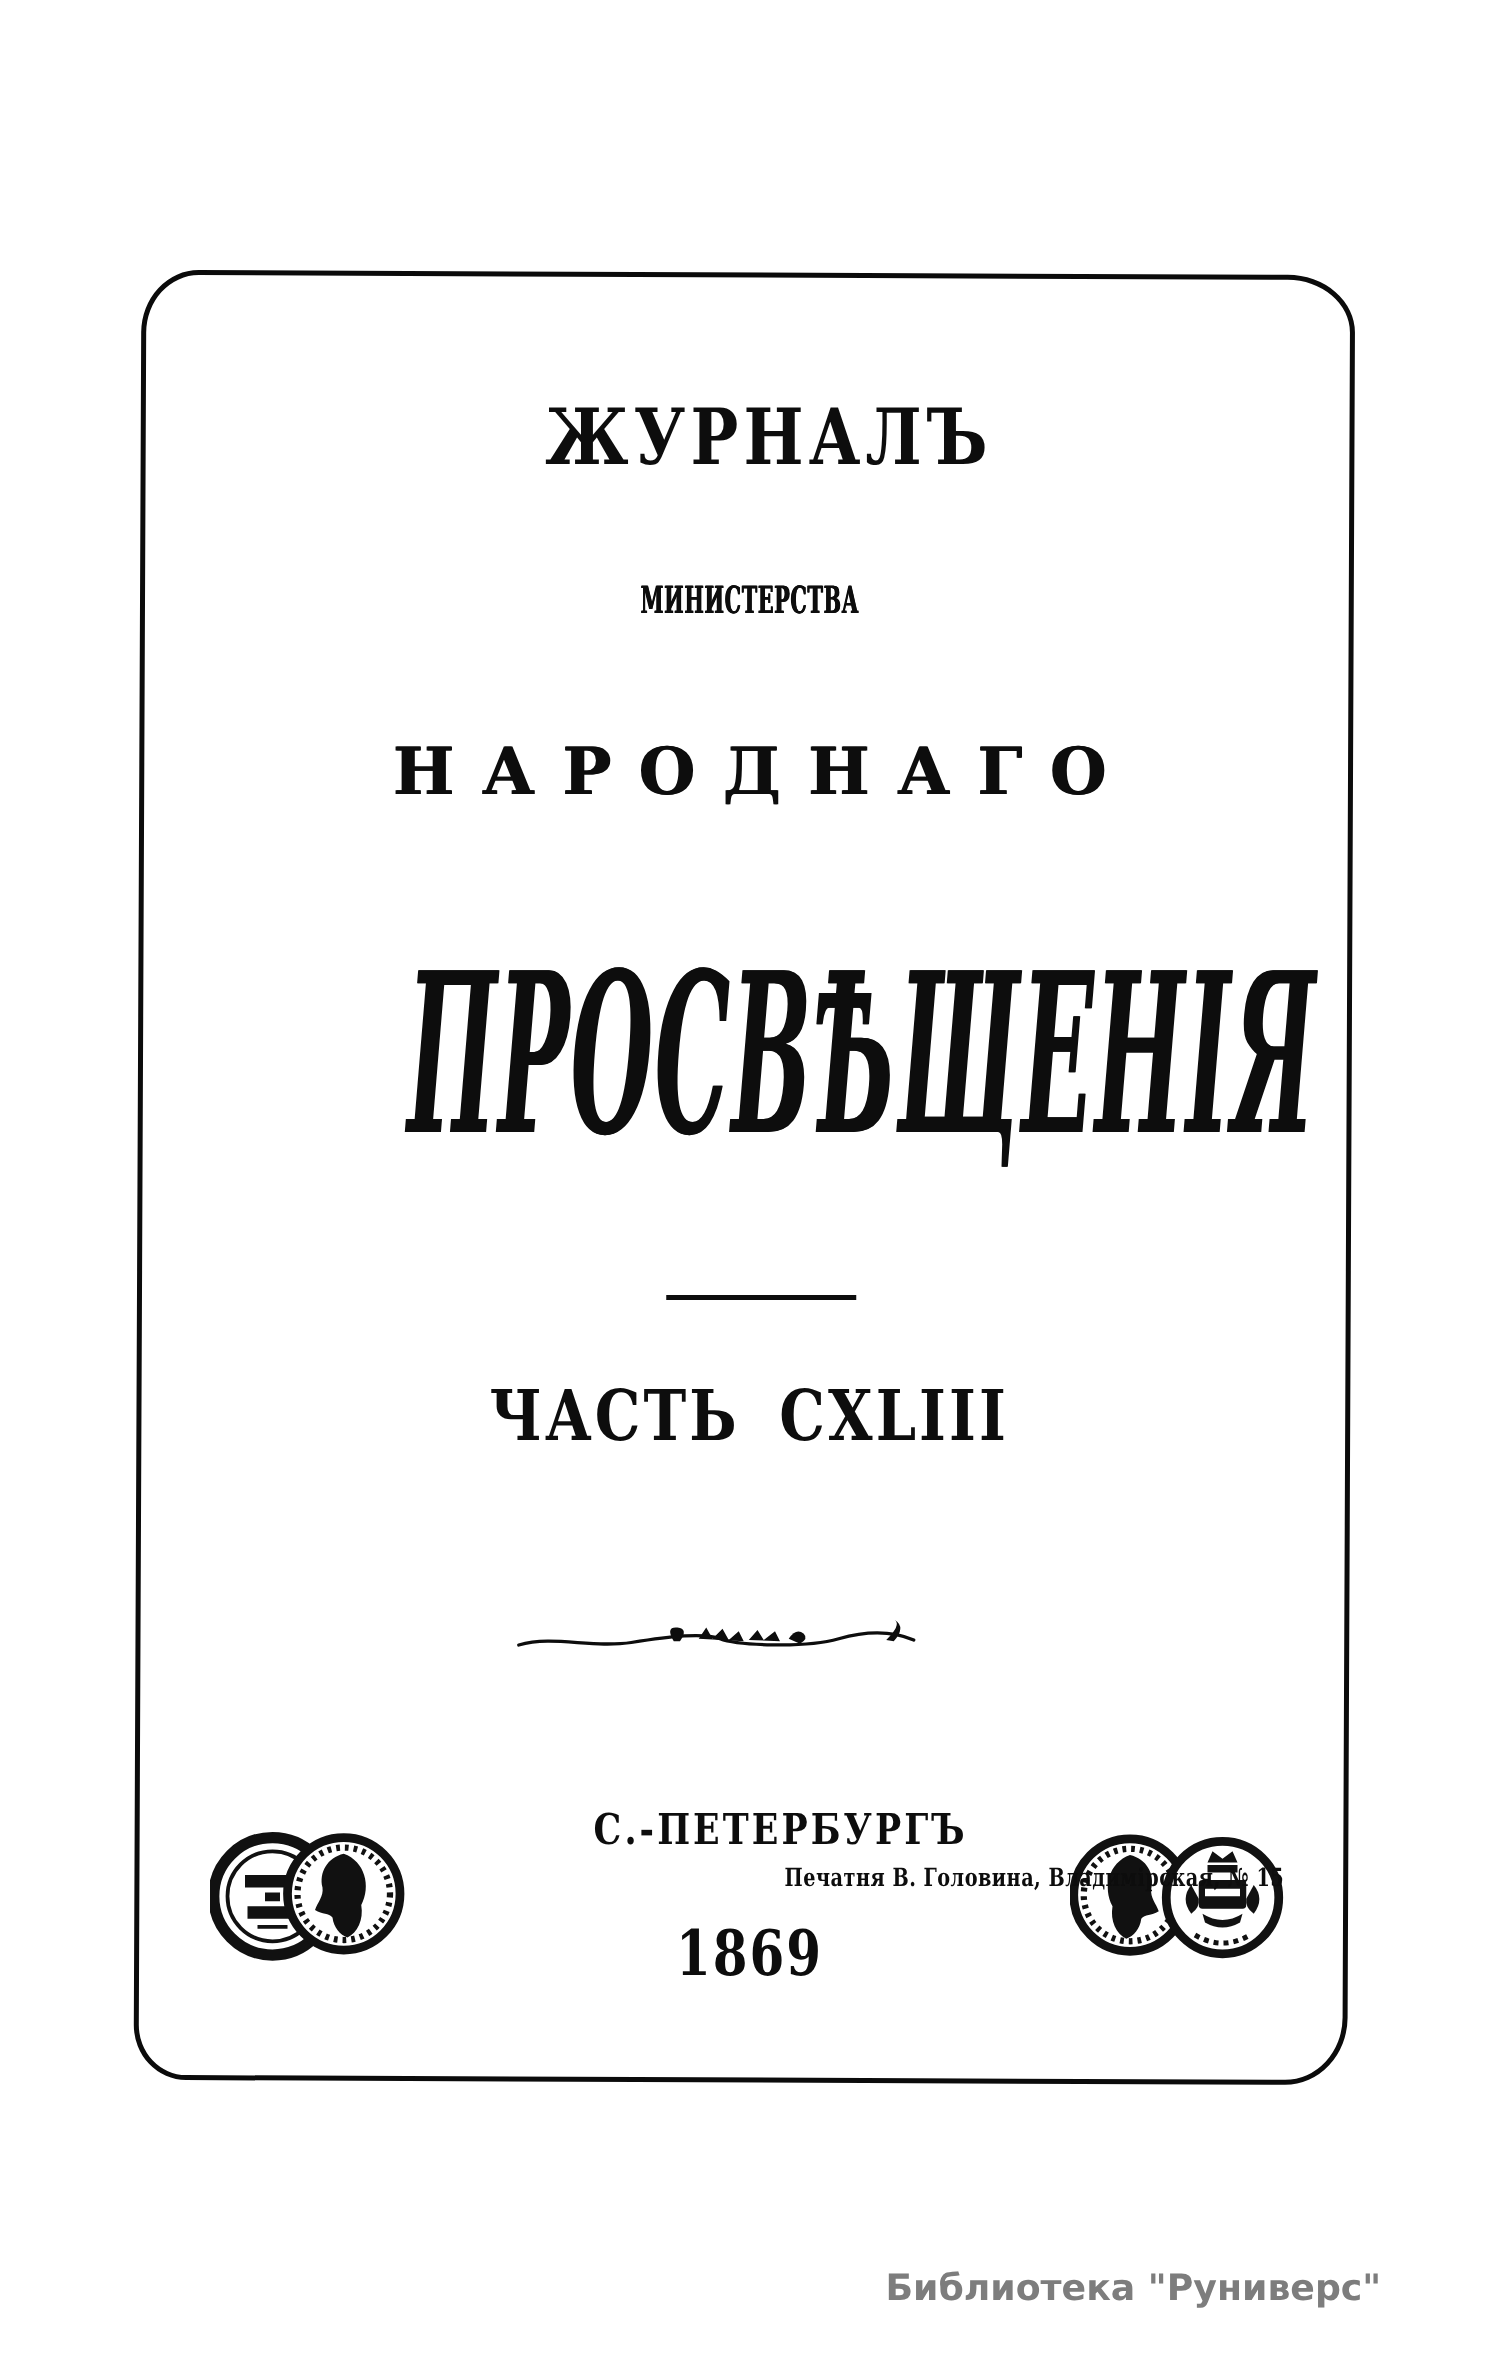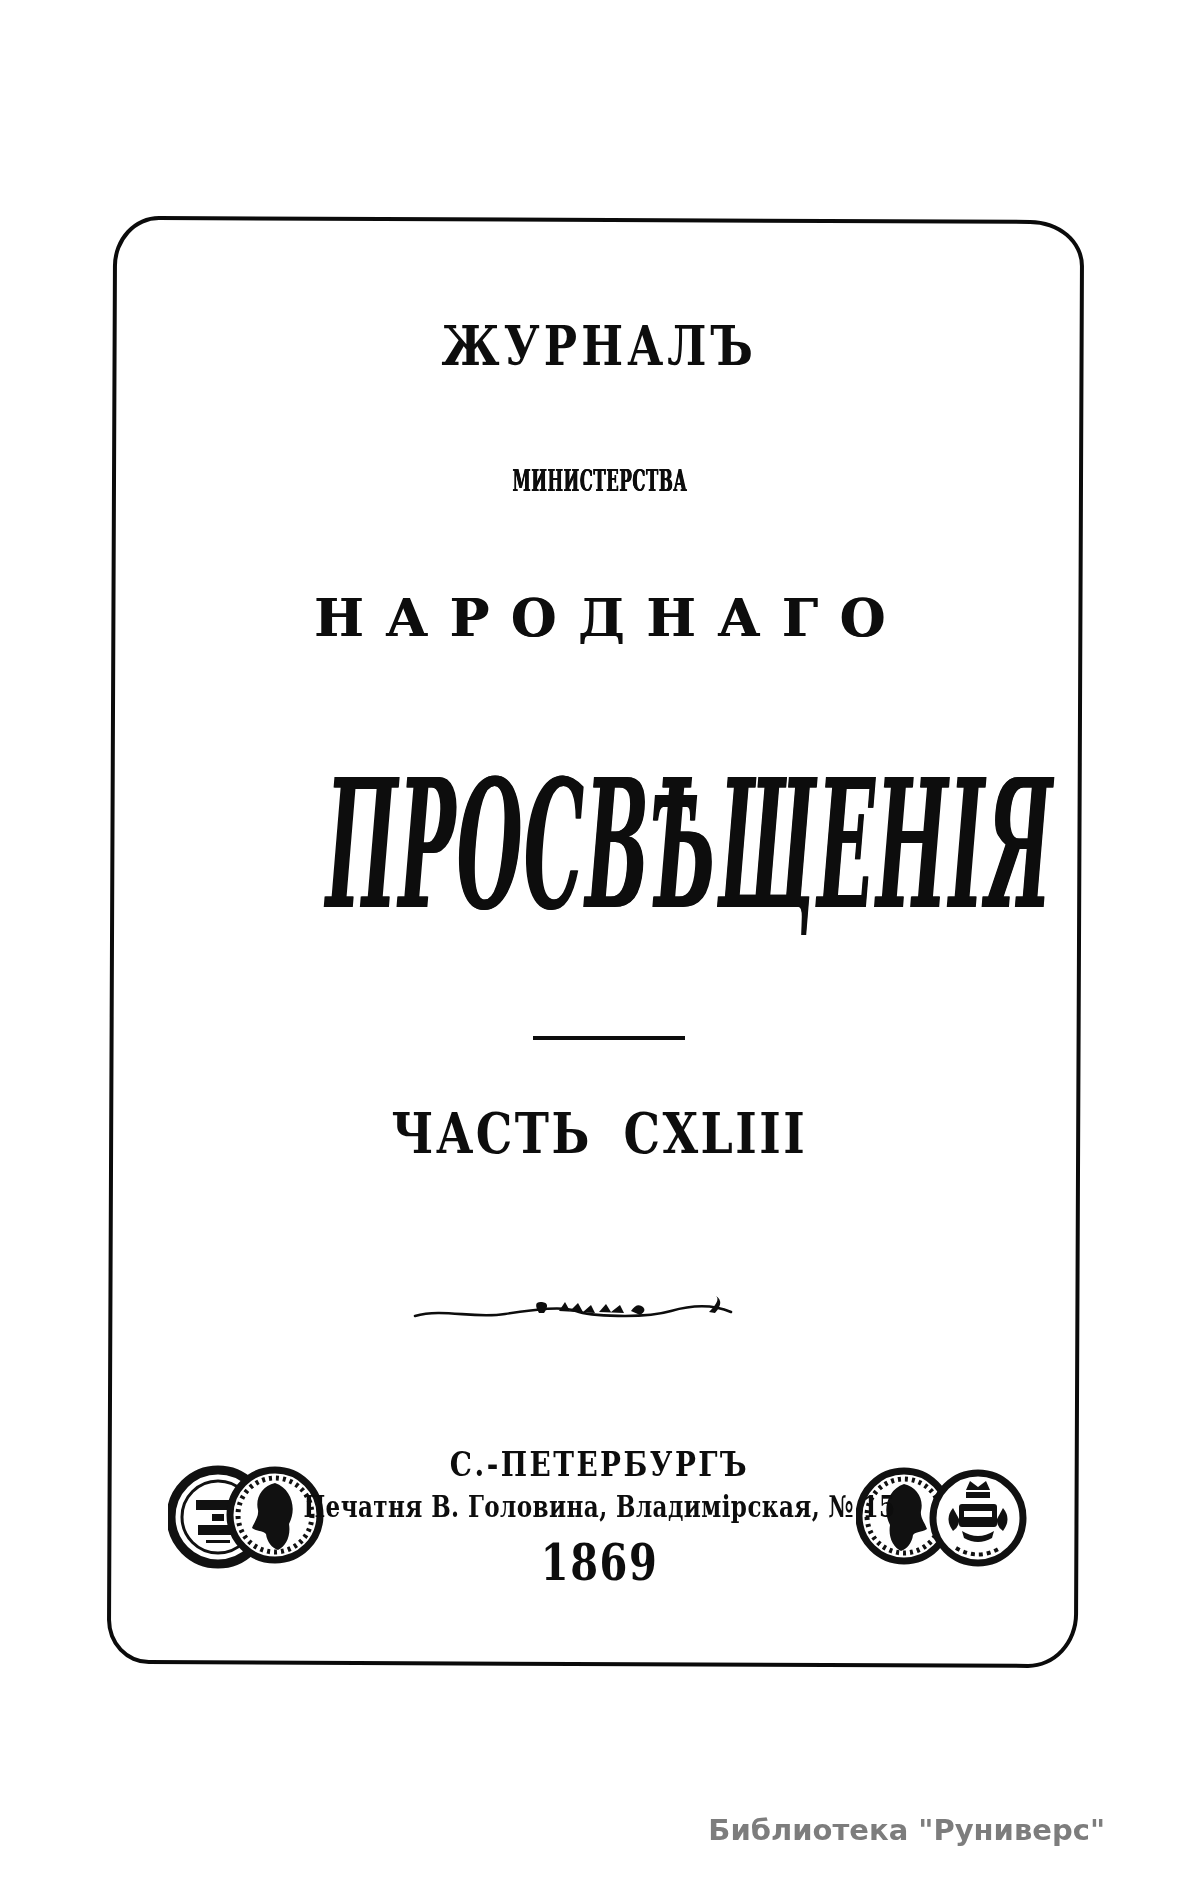--- a/index.html
+++ b/index.html
@@ -35,21 +35,21 @@
     width: 975px;
     text-align: center;
     line-height: 1;
     white-space: nowrap;
   }
   .row .tx {
     display: inline-block;
     line-height: 1;
   }
 
-  .journal      { top: 319px; font-size: 54px; font-weight: bold; }
+  .journal      { top: 319px; font-size: 62px; font-weight: bold; padding-left: 16px; }
   .journal .tx  { letter-spacing: 5px; transform: scaleX(0.82); transform-origin: center top; }
 
   .ministry     { top: 466px; font-size: 30px; font-weight: bold; }
   .ministry .tx { letter-spacing: 1px; transform: scaleX(0.55); transform-origin: center top;
                   text-shadow: 0.6px 0 #0d0d0d, -0.6px 0 #0d0d0d; }
 
   .national     { top: 592px; font-size: 52px; font-weight: bold; }
   .national .tx { letter-spacing: 22px; margin-right: -22px; transform-origin: center top;
                   text-shadow: 0.8px 0 #0d0d0d; }
 
@@ -70,24 +70,24 @@
   .part .tx     { letter-spacing: 3px; word-spacing: 16px; transform: scaleX(0.82); transform-origin: center top; }
 
   .ornament {
     position: absolute;
     left: 413px;
     top: 1296px;
     width: 322px;
     height: 30px;
   }
 
-  .city         { top: 1447px; font-size: 34px; font-weight: bold; }
+  .city         { top: 1447px; font-size: 34px; font-weight: bold; padding-left: 25px; }
   .city .tx     { letter-spacing: 3px; transform: scaleX(0.82); transform-origin: center top; }
 
-  .printer      { top: 1492px; font-size: 30px; font-weight: bold; }
+  .printer      { top: 1492px; font-size: 20px; font-weight: bold; text-align: right; }
   .printer .tx  { letter-spacing: 0.5px; transform: scaleX(0.77); transform-origin: center top; }
 
   .year         { top: 1538px; font-size: 50px; font-weight: bold; }
   .year .tx     { letter-spacing: 2px; transform: scaleX(0.8); transform-origin: center top; }
 
   .medallions {
     position: absolute;
     top: 1460px;
     height: 116px;
   }

